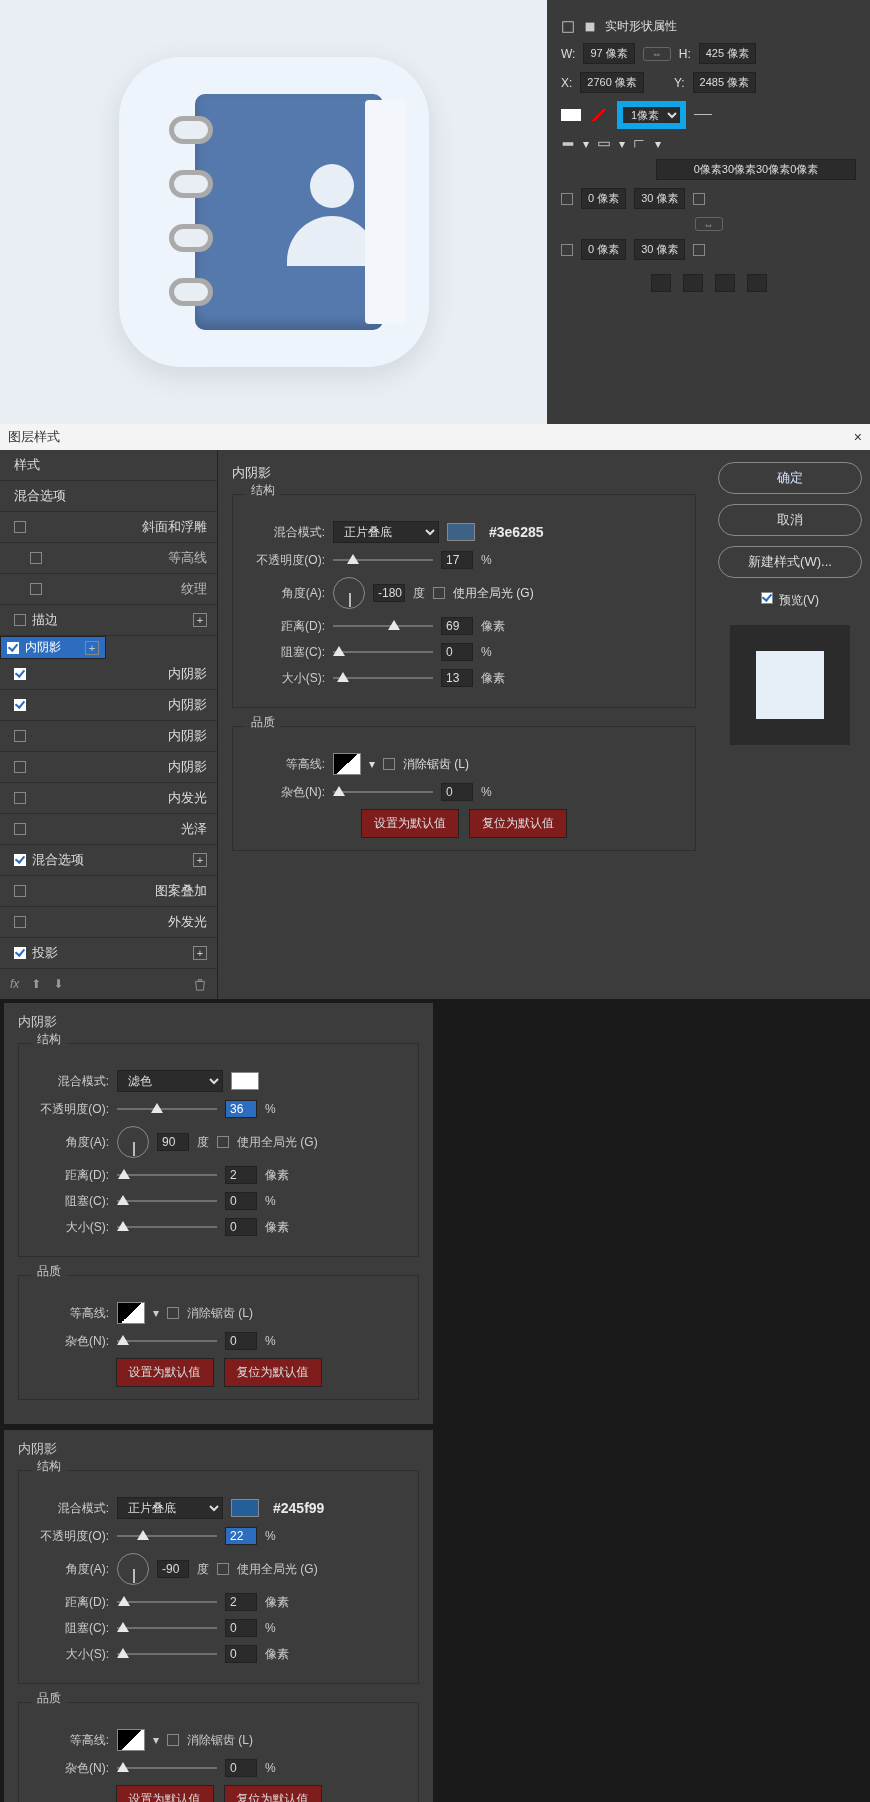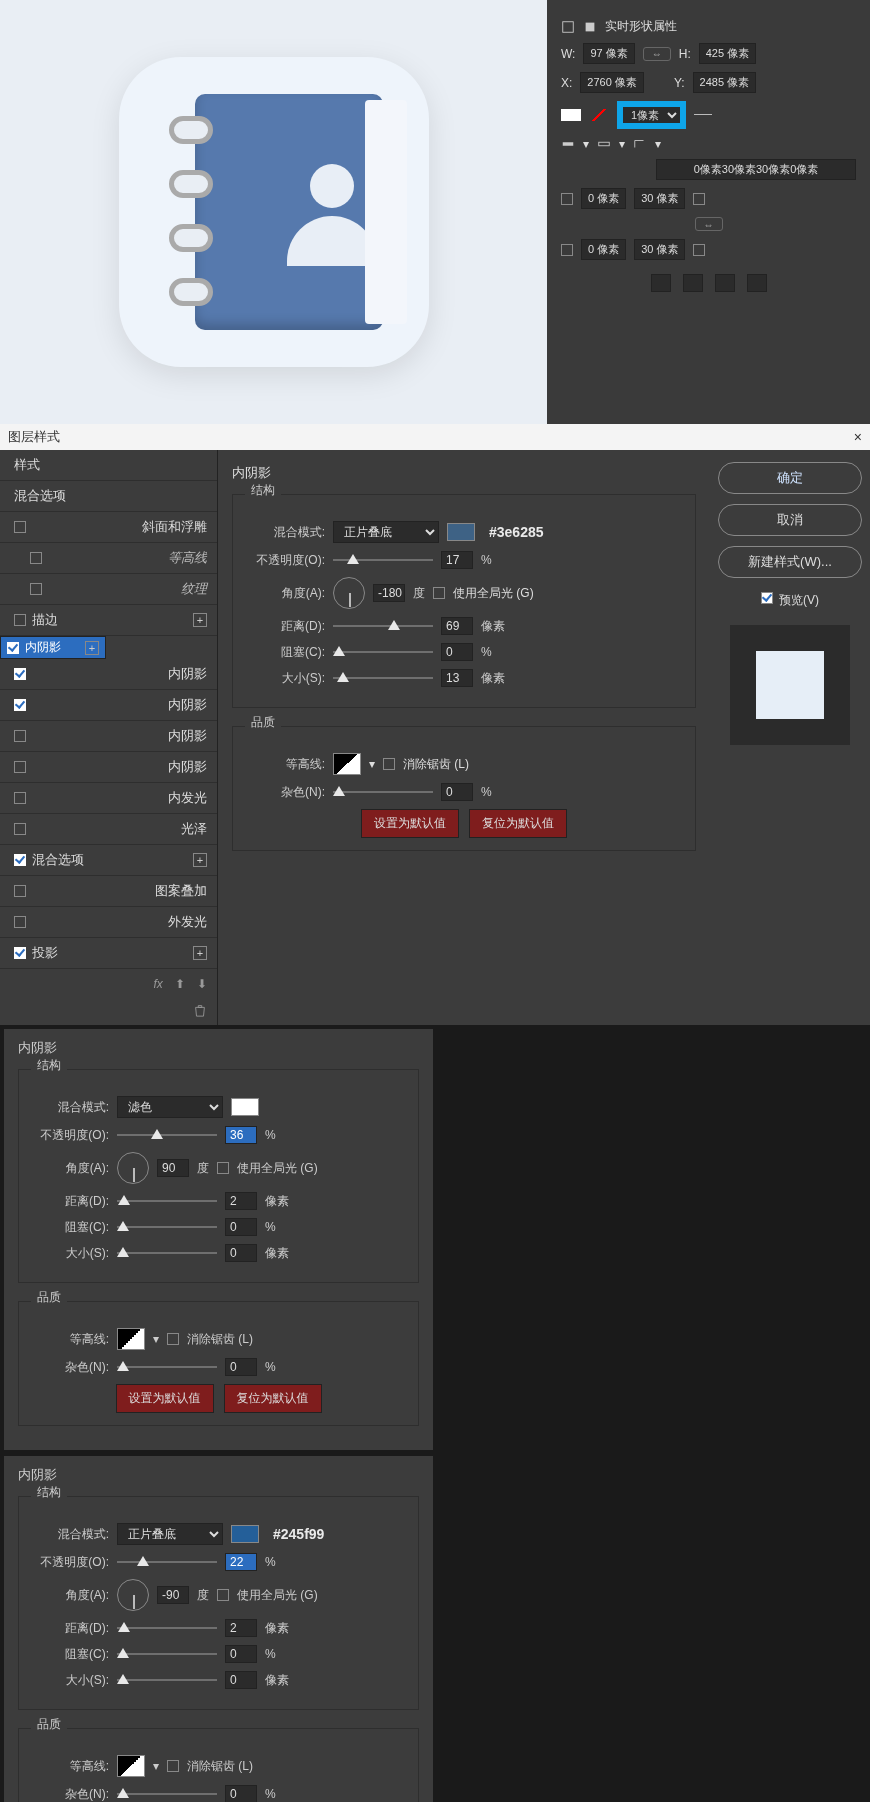--- a/index.html
+++ b/index.html
@@ -36,27 +36,27 @@
 .sp-btns { display: flex; gap: 12px; margin-top: 14px; justify-content: center; }
 .sp-btn { width: 20px; height: 18px; background: #2b2b2b; border: 1px solid #222; }
 
 
 .ls-dialog { clear: both; background: #fff; color: #333; }
 .ls-titlebar { display: flex; justify-content: space-between; align-items: center; padding: 4px 8px; background: #f4f4f4; font-size: 13px; }
 .ls-close { cursor: pointer; font-size: 14px; }
 .ls-body { display: flex; background: #3c3c3c; color: #ddd; min-height: 486px; }
 .ls-left { width: 218px; border-right: 1px solid #222; }
 .ls-left-row { display: flex; align-items: center; justify-content: space-between; padding: 6px 10px 6px 14px; border-bottom: 1px solid #2e2e2e; font-size: 13px; position: relative; }
-.ls-left-row.indent { padding-left: 30px; color: #bbb; font-style: italic; }
+.ls-left-row.indent { padding-left: 30px; color: #bbb; }
 .ls-left-row.sel { background: #2c6dbf; color: #fff; }
 .ls-cb { width: 12px; height: 12px; border: 1px solid #888; margin-right: 6px; flex-shrink: 0; display: inline-block; }
 .ls-cb.on { background: #fff; border-color: #fff; position: relative; }
 .ls-cb.on::after { content: ""; position: absolute; left: 2px; top: -1px; width: 4px; height: 7px; border: solid #2c6dbf; border-width: 0 2px 2px 0; transform: rotate(40deg); }
 .ls-plus { width: 14px; height: 14px; border: 1px solid #888; display: flex; align-items: center; justify-content: center; font-size: 11px; color: #ccc; }
-.ls-foot { display: flex; gap: 12px; padding: 8px 10px; align-items: flex-end; justify-content: space-between; color: #999; flex-direction: column; }
+.ls-foot { display: flex; gap: 12px; padding: 8px 10px; align-items: flex-end; justify-content: space-between; color: #999; }
 .ls-foot-left { display: flex; gap: 12px; align-items: center; font-size: 12px; }
 .ls-trash { width: 14px; height: 14px; }
 
 .ls-center { flex: 1; padding: 14px; }
 .ls-right { width: 160px; padding: 12px 8px; display: flex; flex-direction: column; gap: 10px; align-items: stretch; }
 .pill { border: 1px solid #888; border-radius: 16px; text-align: center; padding: 6px 0; font-size: 13px; }
 .pill.primary { color: #cfe3ff; }
 .prev-cb { display: flex; align-items: flex-start; gap: 6px; justify-content: center; margin-top: 4px; }
 .preview-box { width: 120px; height: 120px; background: #2b2b2b; margin: 6px auto 0; display: flex; align-items: center; justify-content: center; }
 .preview-box .sq { width: 68px; height: 68px; background: #e6eef7; }

